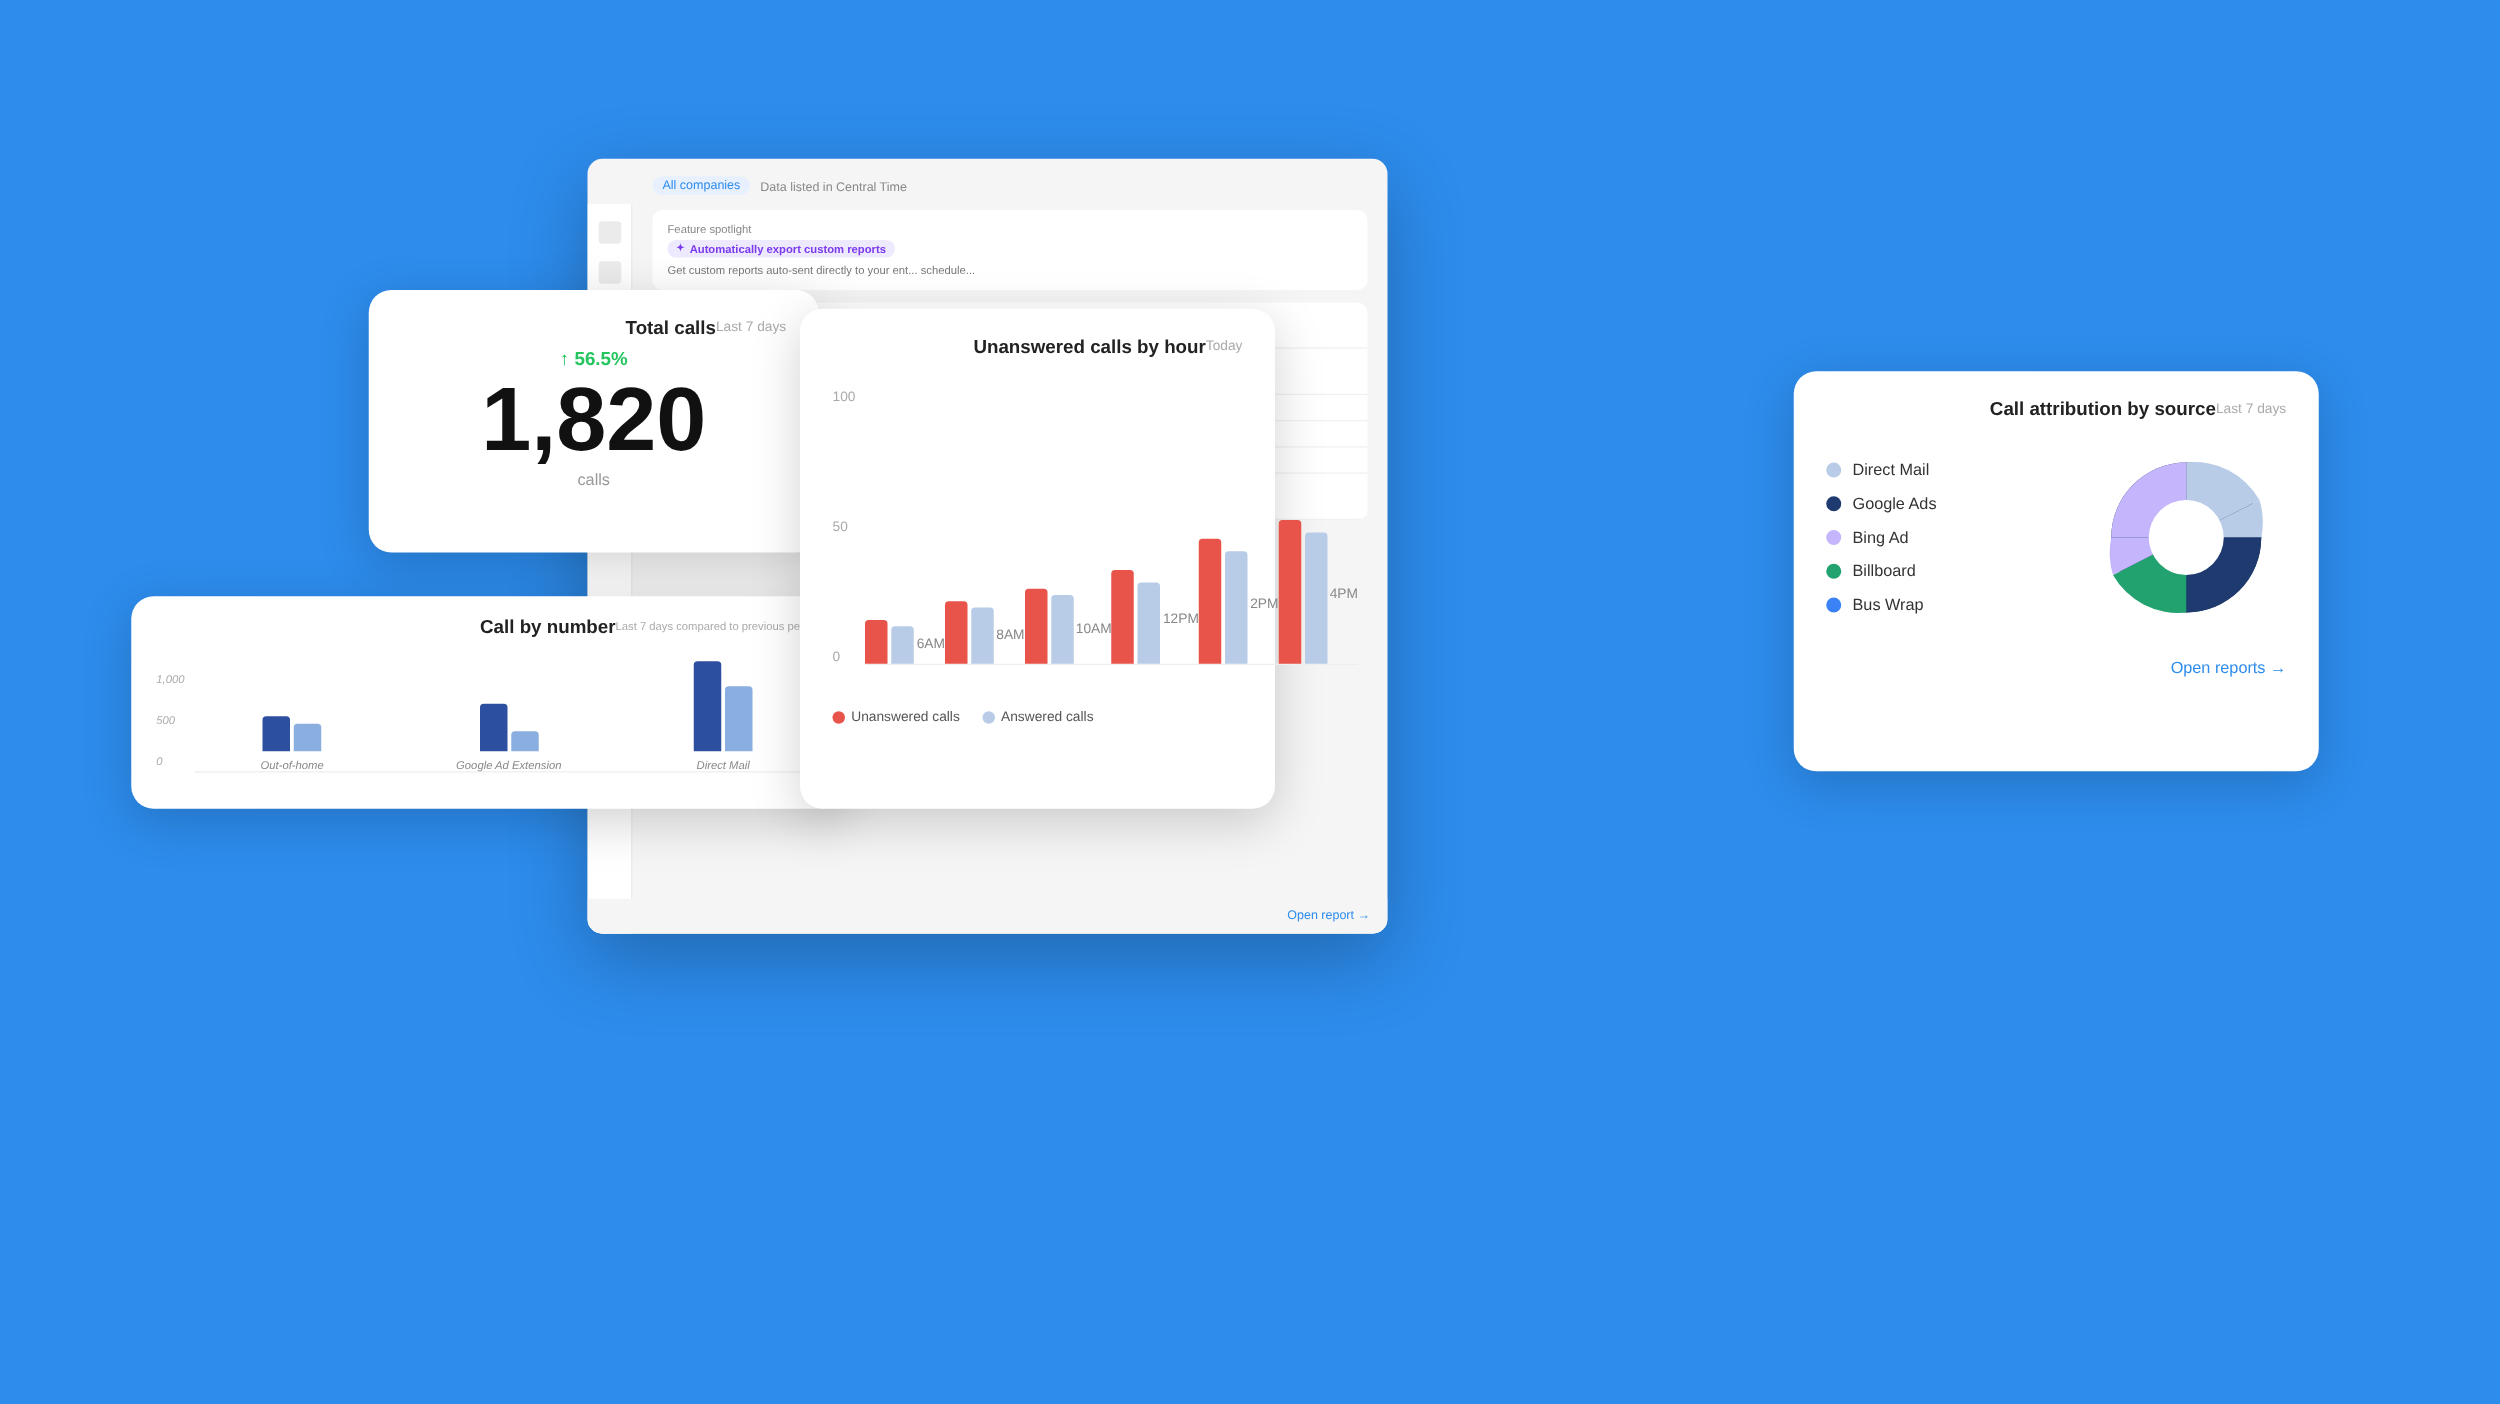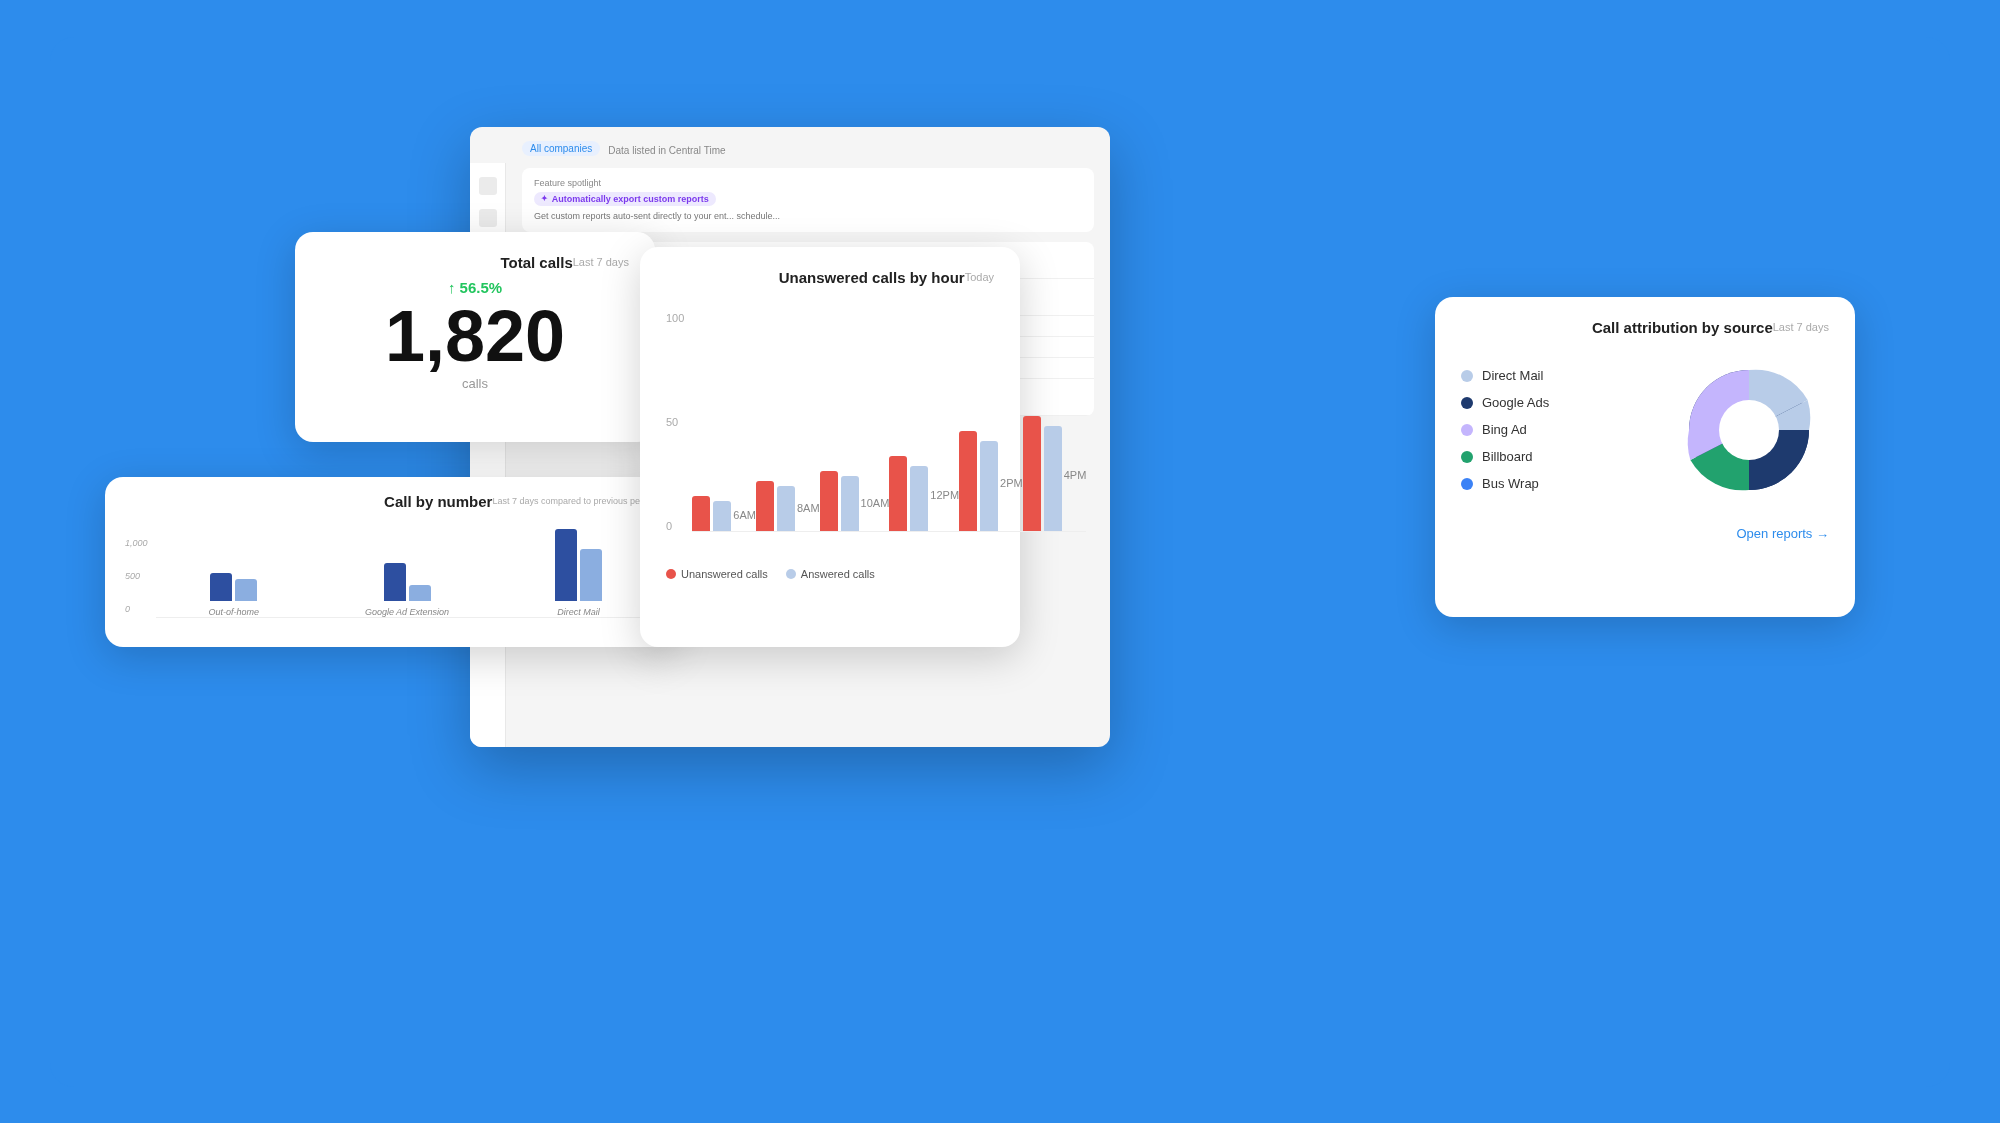--- a/index.html
+++ b/index.html
@@ -466,20 +466,23 @@
         <div class="activity-item">
           <div class="activity-avatar" style="background:#fca5a5;"></div>
           <div class="activity-info">
             <div class="activity-name">Stanfield</div>
             <div class="activity-sub">https://www.callrail.com/pricing</div>
           </div>
         </div>
       </div>
     </div>
 
+    <div class="app-bottom-bar">
+      <span class="open-report-link">Open report →</span>
+    </div>
   </div>
 
   <div class="card-total-calls">
     <div class="card-header">
       <span class="card-title">Total calls</span>
       <span class="card-period">Last 7 days</span>
     </div>
     <div class="pct-change">↑ 56.5%</div>
     <div class="big-number">1,820</div>
     <div class="calls-label">calls</div>

